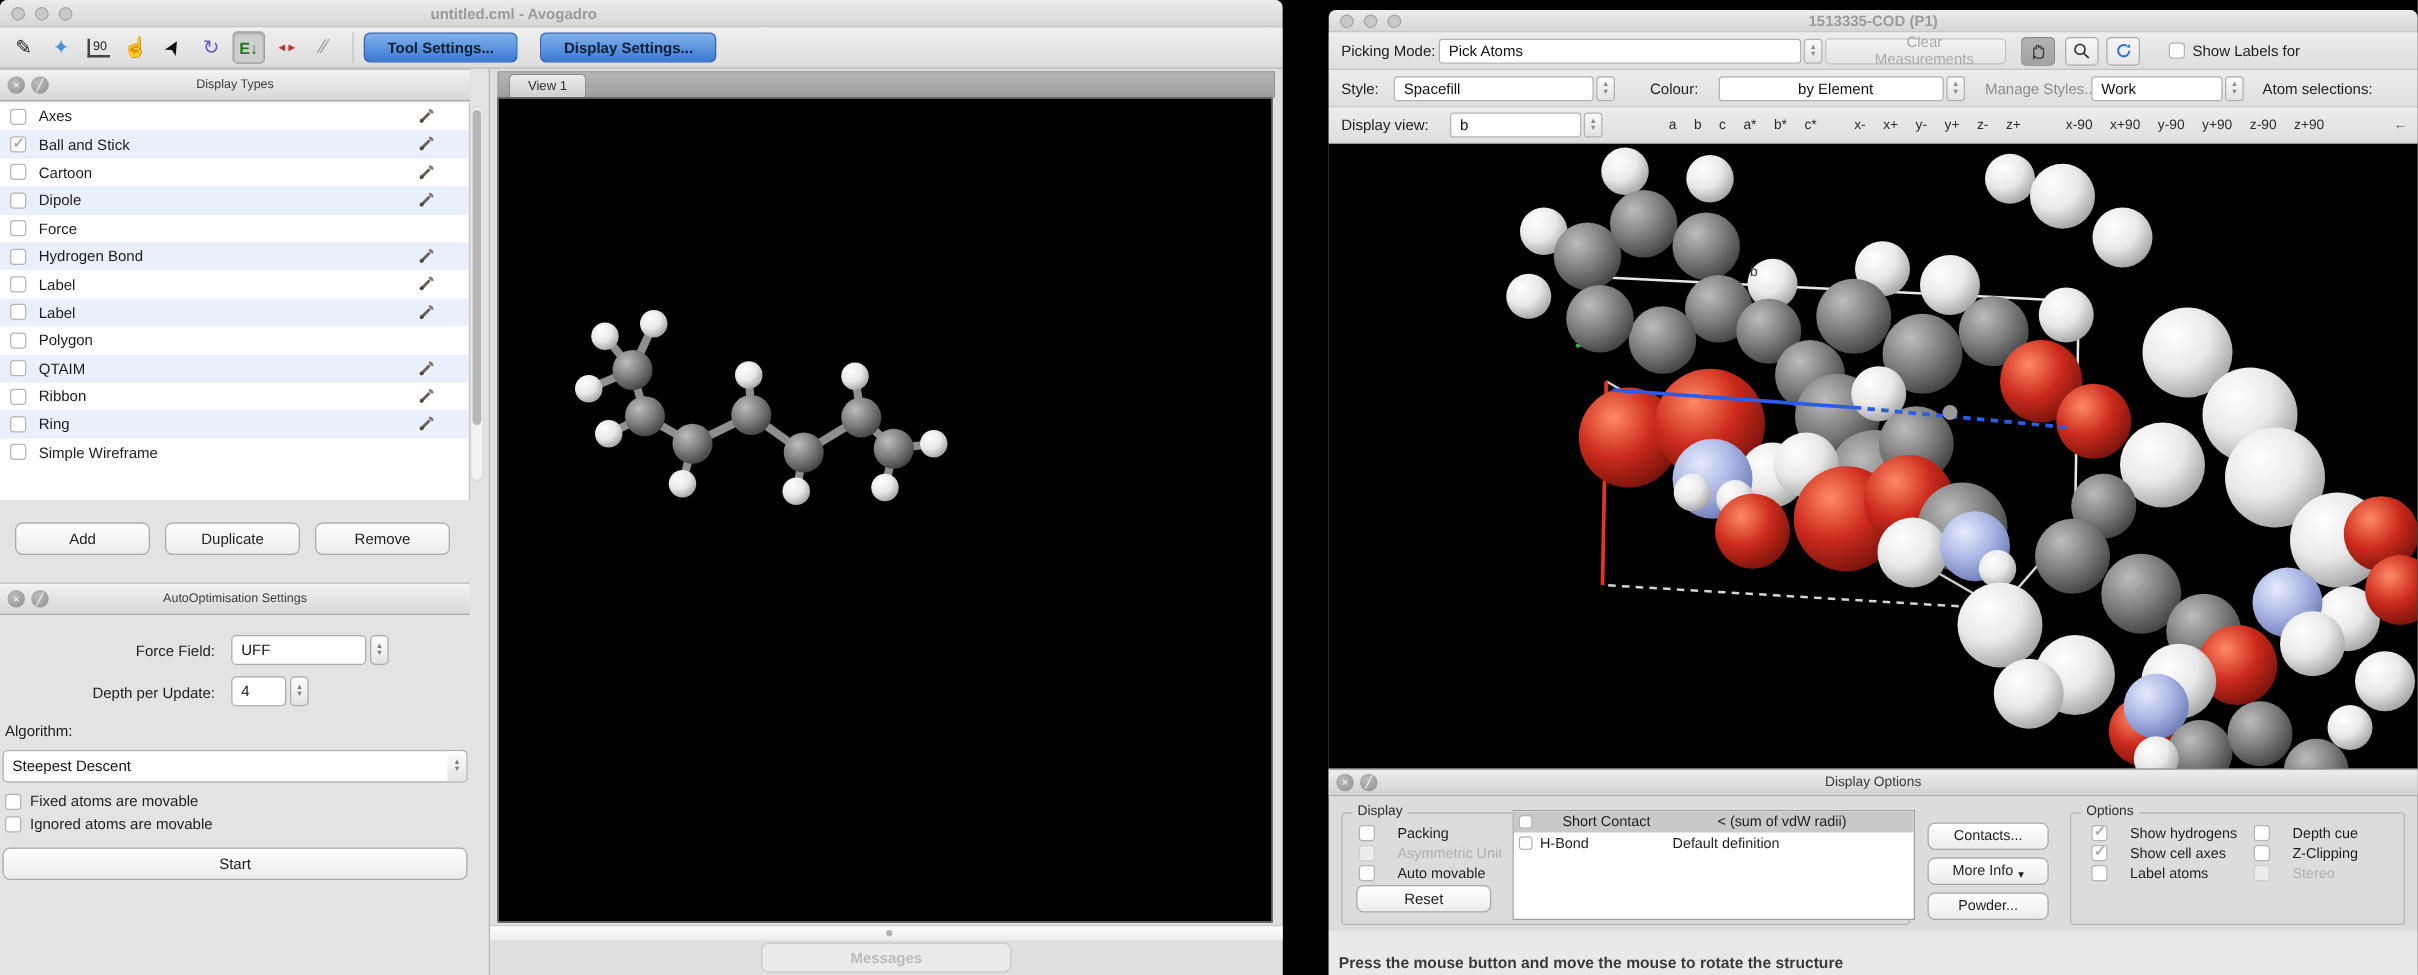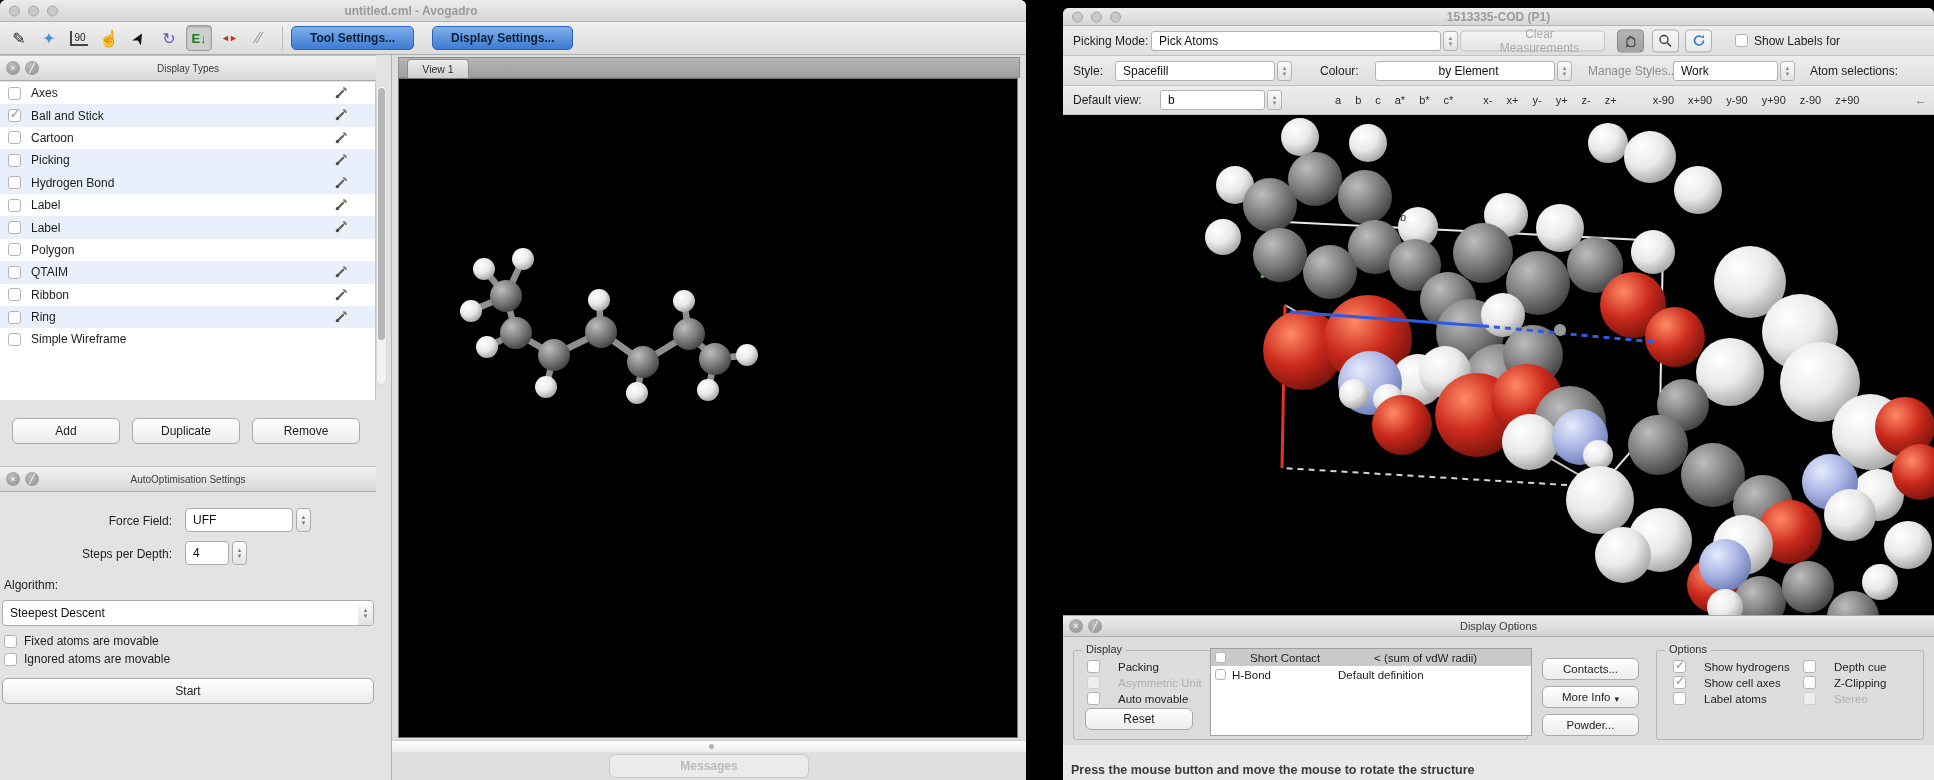--- a/index.html
+++ b/index.html
@@ -157,26 +157,30 @@
           <span class="cb"></span>
           <span class="dt-label">Cartoon</span>
           <span class="wrench"><svg width="15" height="15" viewBox="0 0 15 15">
               <path d="M3 12 L9 6" stroke="#6b6257" stroke-width="2.4" stroke-linecap="round"></path>
               <path d="M9.5 2.5 a3 3 0 0 1 3 3 l-1.8-.3 l-.9-.9 Z" fill="#8a8275" stroke="#6b6257" stroke-width=".6"></path>
               <circle cx="3.4" cy="11.6" r="1.6" fill="#4f483e"></circle>
             </svg></span>
         </div>
         <div class="dt-row alt">
           <span class="cb"></span>
-          <span class="dt-label">Picking</span>
-          <span class="wrench"><svg width="15" height="15" viewBox="0 0 15 15">
-              <path d="M3 12 L9 6" stroke="#6b6257" stroke-width="2.4" stroke-linecap="round"></path>
-              <path d="M9.5 2.5 a3 3 0 0 1 3 3 l-1.8-.3 l-.9-.9 Z" fill="#8a8275" stroke="#6b6257" stroke-width=".6"></path>
-              <circle cx="3.4" cy="11.6" r="1.6" fill="#4f483e"></circle>
-            </svg></span>
+          <span class="dt-label">Dipole</span>
+          <span class="wrench"><svg width="15" height="15" viewBox="0 0 15 15">
+              <path d="M3 12 L9 6" stroke="#6b6257" stroke-width="2.4" stroke-linecap="round"></path>
+              <path d="M9.5 2.5 a3 3 0 0 1 3 3 l-1.8-.3 l-.9-.9 Z" fill="#8a8275" stroke="#6b6257" stroke-width=".6"></path>
+              <circle cx="3.4" cy="11.6" r="1.6" fill="#4f483e"></circle>
+            </svg></span>
+        </div>
+        <div class="dt-row">
+          <span class="cb"></span>
+          <span class="dt-label">Force</span>
         </div>
         <div class="dt-row alt">
           <span class="cb"></span>
           <span class="dt-label">Hydrogen Bond</span>
           <span class="wrench"><svg width="15" height="15" viewBox="0 0 15 15">
               <path d="M3 12 L9 6" stroke="#6b6257" stroke-width="2.4" stroke-linecap="round"></path>
               <path d="M9.5 2.5 a3 3 0 0 1 3 3 l-1.8-.3 l-.9-.9 Z" fill="#8a8275" stroke="#6b6257" stroke-width=".6"></path>
               <circle cx="3.4" cy="11.6" r="1.6" fill="#4f483e"></circle>
             </svg></span>
         </div>
@@ -250,21 +254,21 @@
       <span class="ptitle">AutoOptimisation Settings</span>
     </div>
 
     <span class="flabel" style="right:219px; top:459px;">Force Field:</span>
     <div class="dd" style="left:185px; top:453px; width:108px; height:24px;">UFF</div>
     <div class="stepper" style="left:296px; top:453px; height:24px;">
         <span>▲</span>
         <span>▼</span>
       </div>
 
-    <span class="flabel" style="right:219px; top:492px;">Steps per Depth:</span>
+    <span class="flabel" style="right:219px; top:492px;">Depth per Update:</span>
     <div class="dd" style="left:185px; top:486px; width:44px; height:24px;">4</div>
     <div class="stepper" style="left:232px; top:486px; height:24px;">
         <span>▲</span>
         <span>▼</span>
       </div>
 
     <span class="flabel" style="left:4px; top:523px; text-align:left;">Algorithm:</span>
     <div class="dd" style="left:2px; top:545px; width:372px; height:26px;">Steepest Descent</div>
     <div class="stepper" style="left:358px; top:546px; height:24px; border:none; background:linear-gradient(#fdfdfd,#e3e3e3); border-radius:0 4px 4px 0;">
         <span>▲</span>
@@ -418,21 +422,21 @@
         <span>Work</span>
         <span class="st">
           <span>▲</span>
           <span>▼</span>
         </span>
       </div>
     <span class="mlabel" style="left:747px;">Atom selections:</span>
   </div>
 
   <div class="mrow" style="top:78px; height:29px;">
-    <span class="mlabel" style="left:10px;">Default view:</span>
+    <span class="mlabel" style="left:10px;">Display view:</span>
     <div class="mdd" style="left:97px; width:105px;">
         <span>b</span>
         <span class="st">
           <span>▲</span>
           <span>▼</span>
         </span>
       </div>
     <span id="view-btns" style="position:absolute; left:262px; top:50%; transform:translateY(-50%); display:flex; align-items:center;">
         <span class="flatbtn" style="margin-left: 6px;">a</span>
         <span class="flatbtn" style="margin-left: 6px;">b</span>

